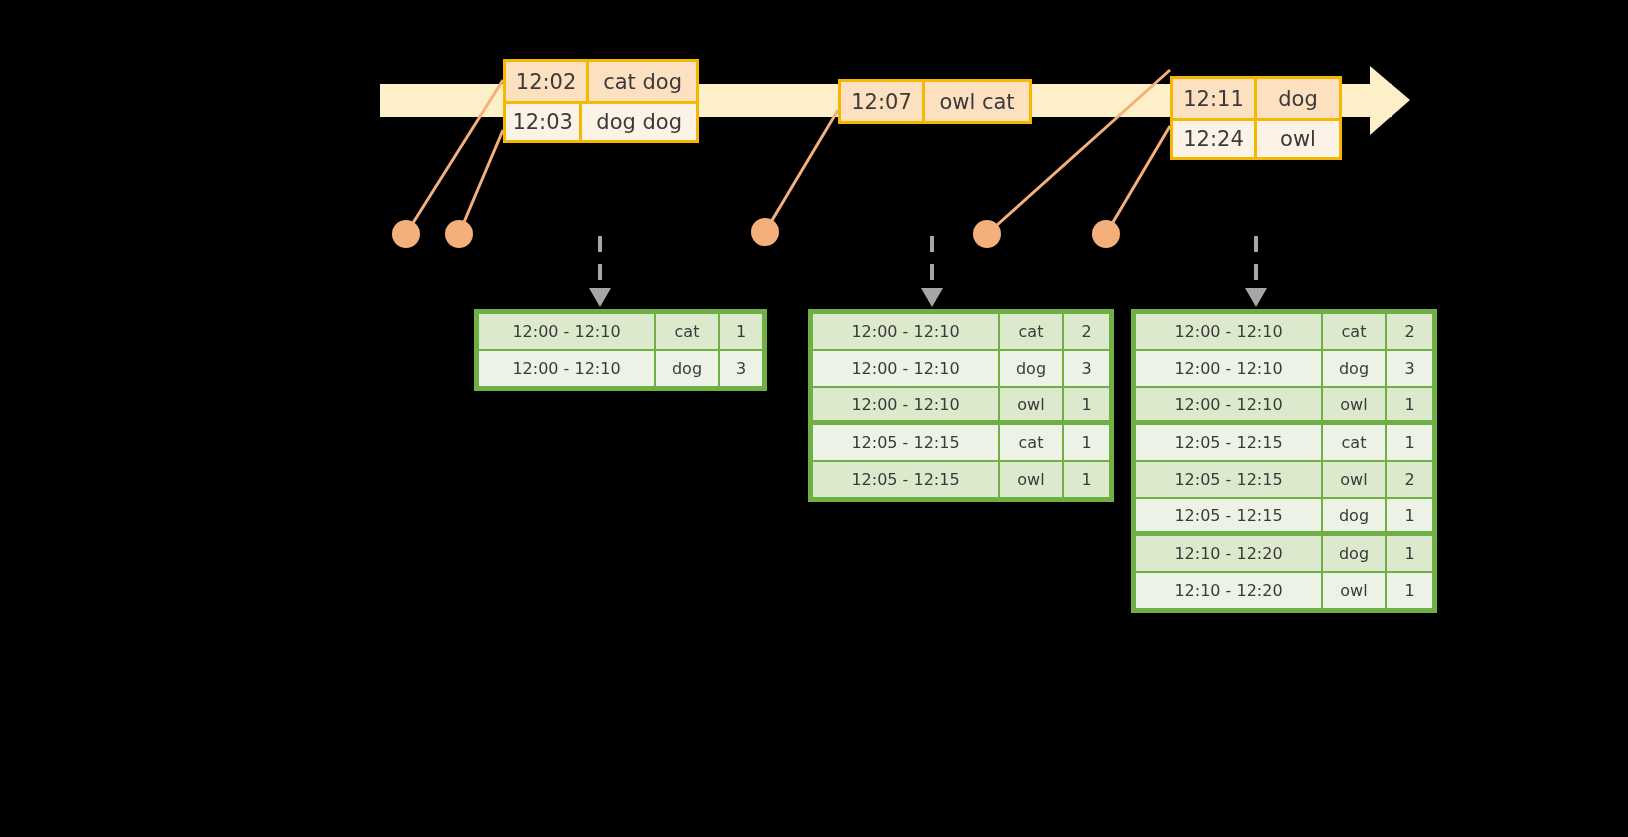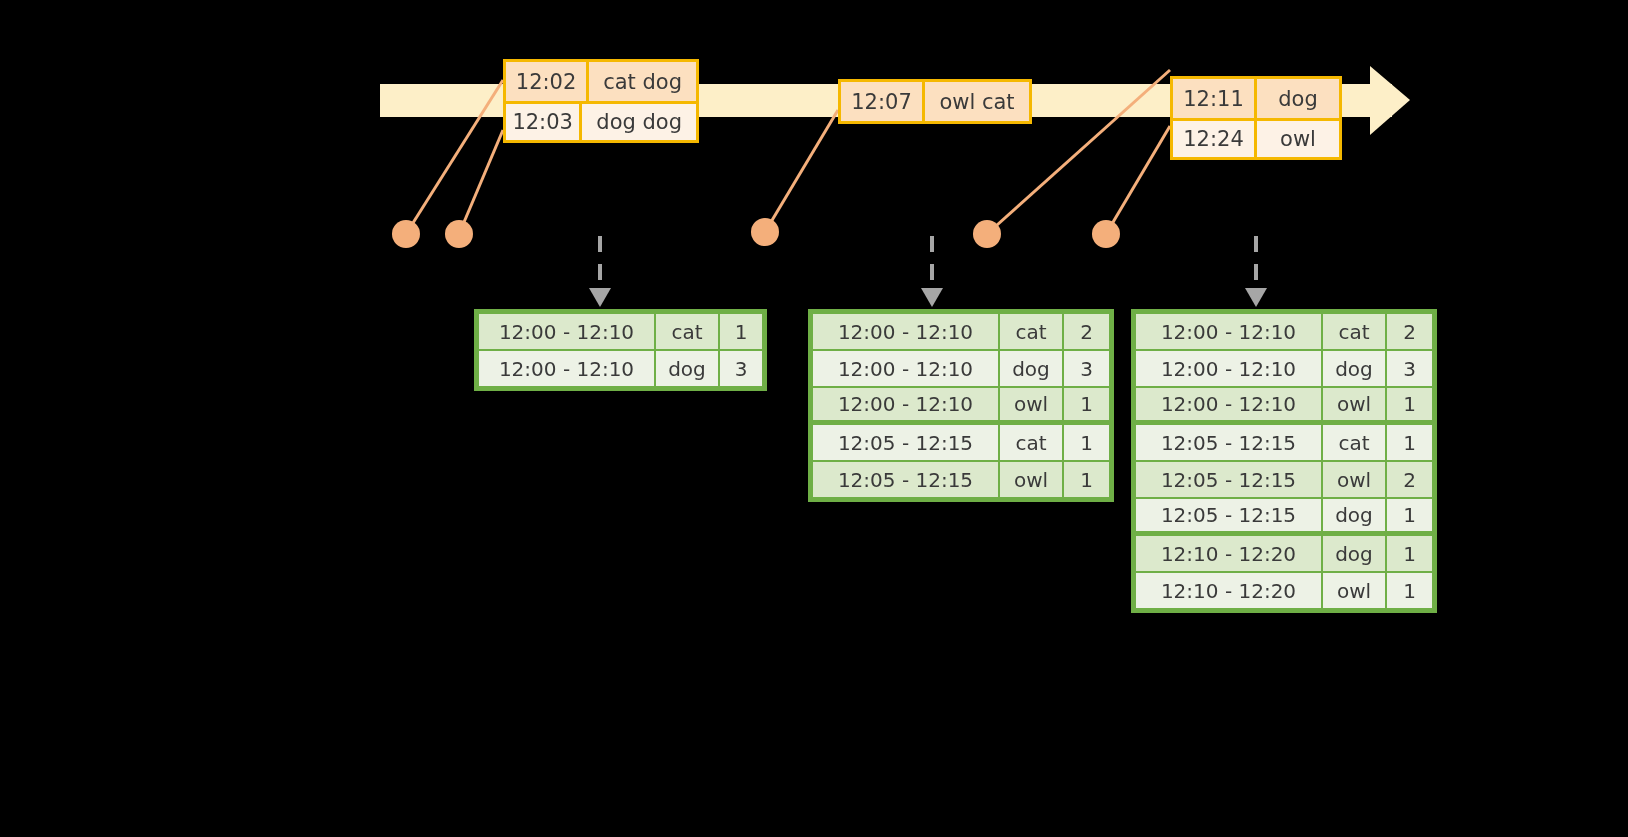--- a/index.html
+++ b/index.html
@@ -64,21 +64,21 @@
   }
   .res-row {
     display: flex;
     height: 37px;
     box-sizing: border-box;
   }
   .res-cell {
     display: flex;
     align-items: center;
     justify-content: center;
-    font-size: 20px;
+    font-size: 16px;
     color: #3A3A3A;
     box-sizing: border-box;
     white-space: nowrap;
     margin: 1px;
   }
   .res-row.shaded .res-cell { background: #DCE9CC; }
   .res-row.plain  .res-cell { background: #EDF2E6; }
   .res-row.group-end { border-bottom: 3px solid #6FAF46; }
   .res-cell.window { width: 175px; }
   .res-cell.word   { width: 62px; text-align: right; }

